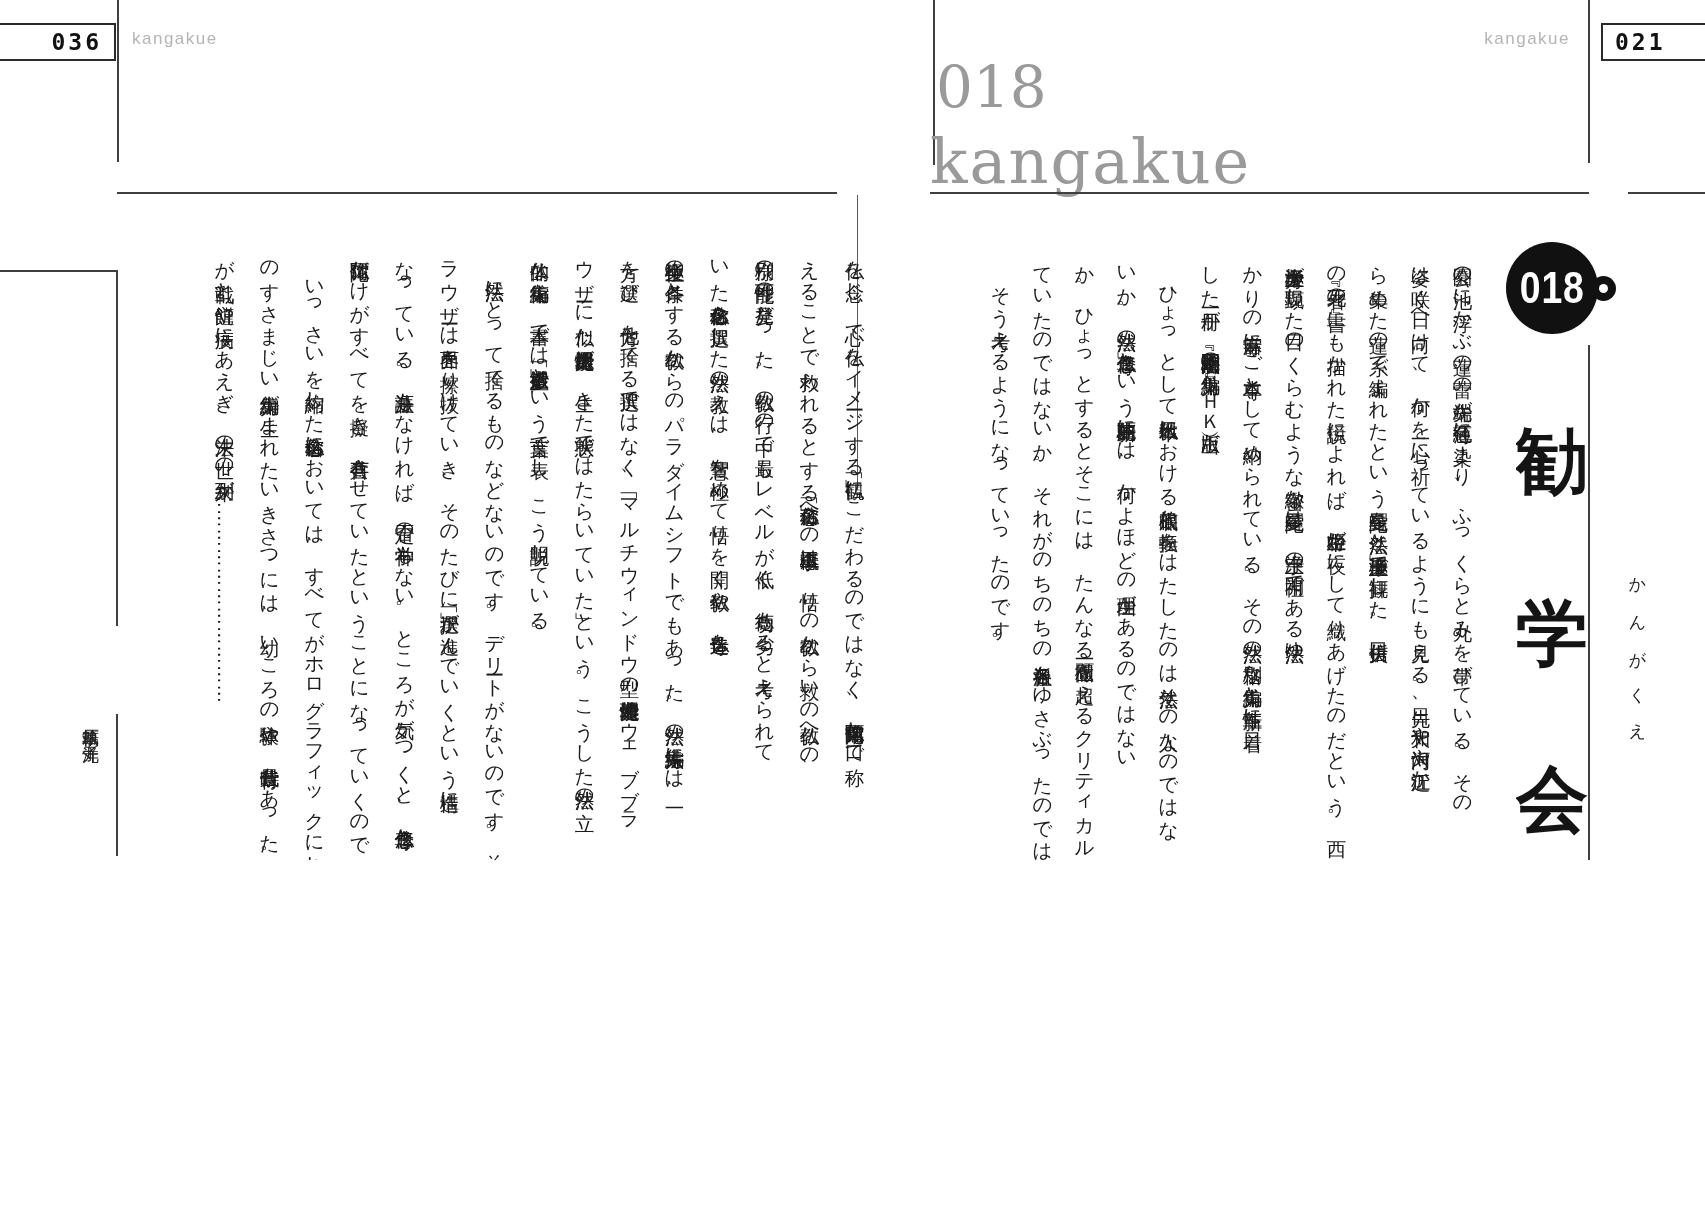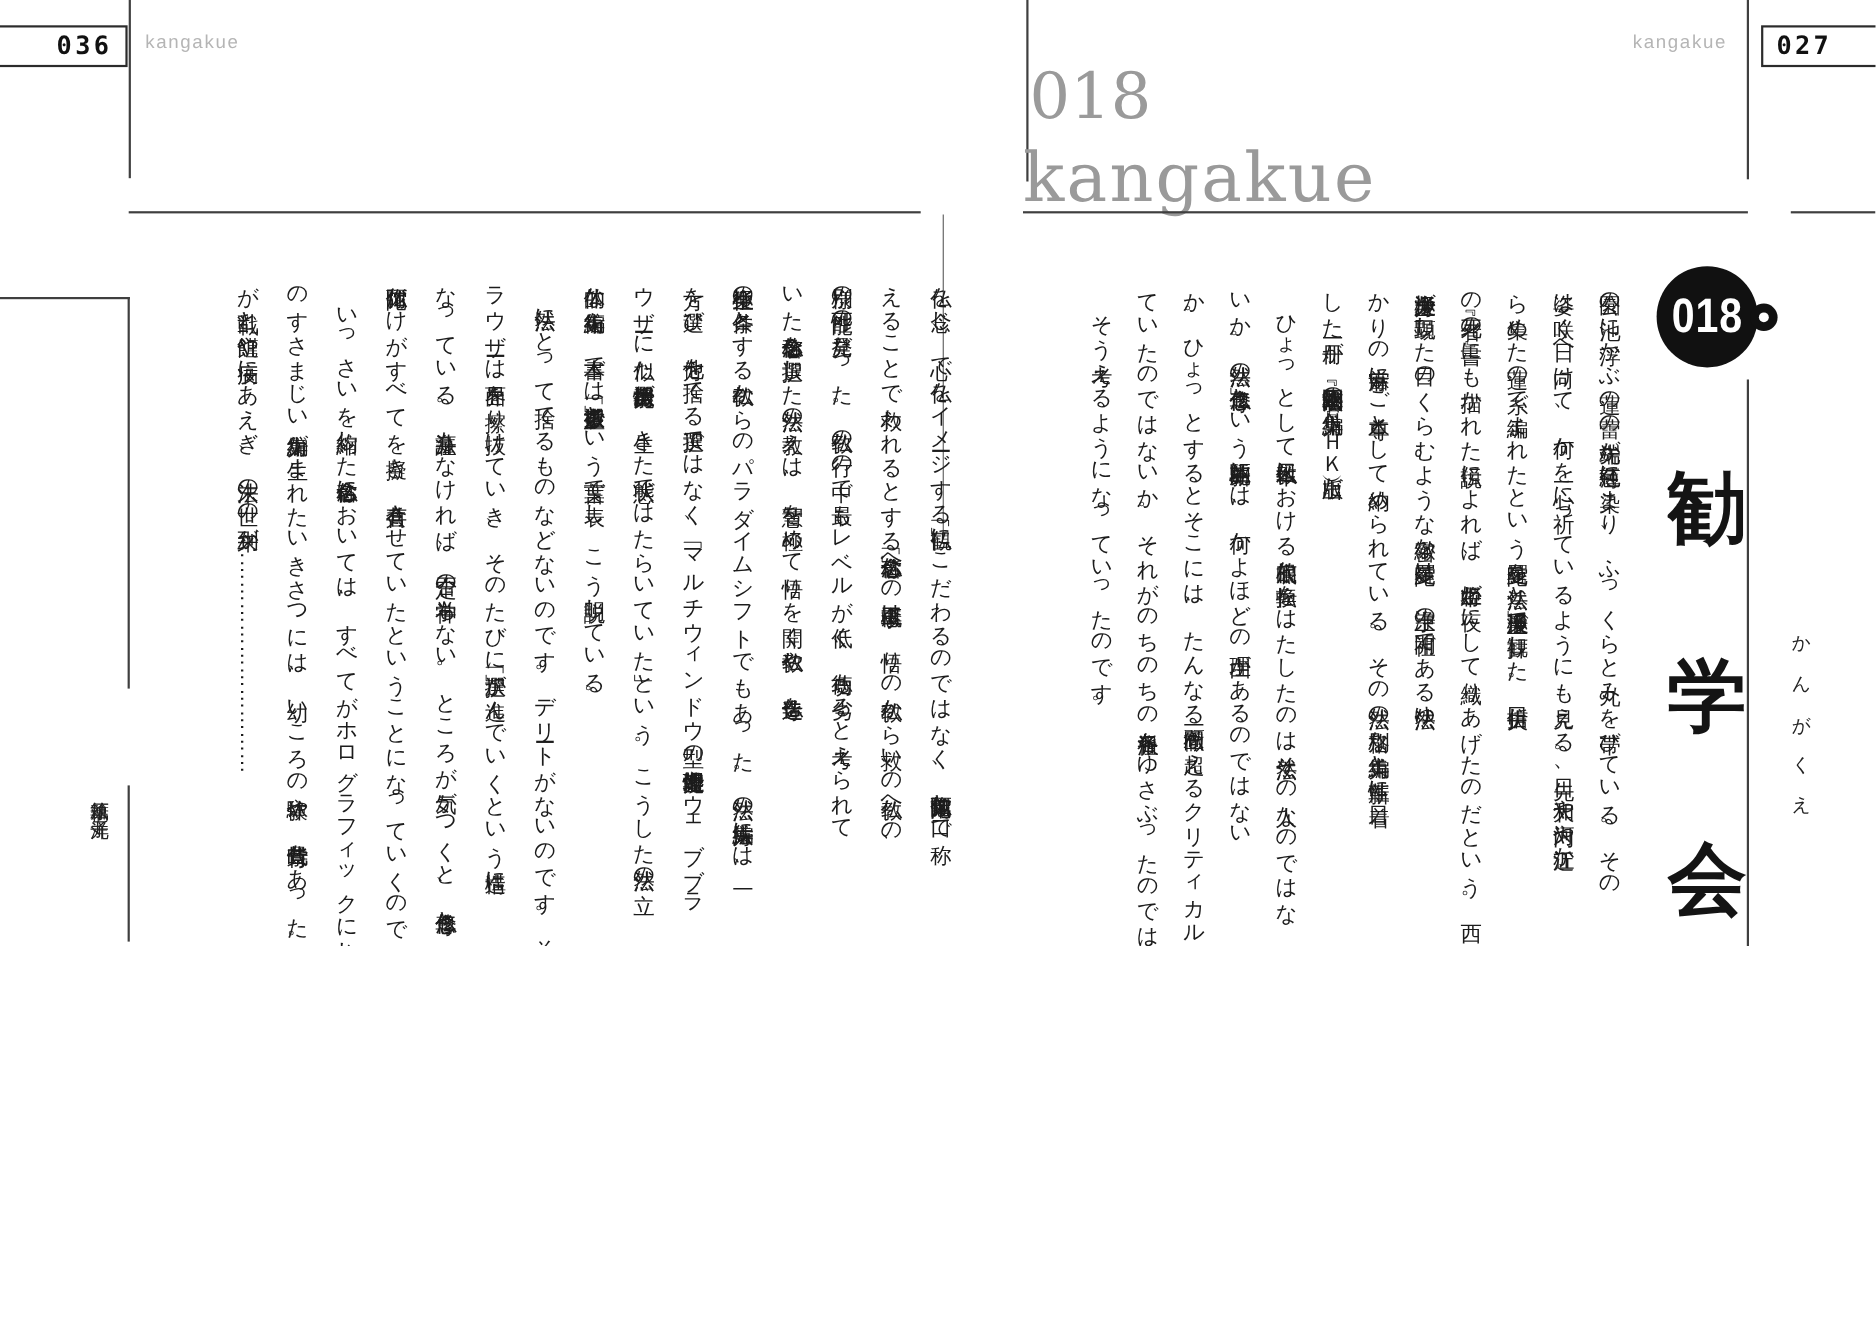--- a/index.html
+++ b/index.html
@@ -64,21 +64,21 @@
   <div class="vline" style="left:933px;top:0;height:165px;"></div>
   <div class="vline" style="left:1588px;top:0;height:163px;"></div>
   <div class="vline-thin" style="left:857px;top:195px;height:295px;"></div>
 
   <div class="pgbox left">
     <span>036</span>
   </div>
   <div class="runhead" style="left:132px;">kangakue</div>
 
   <div class="pgbox right">
-    <span>027</span>
+    <span>021</span>
   </div>
   <div class="runhead" style="left:1480px;width:90px;text-align:right;">kangakue</div>
 
   <div class="art-num">018</div>
   <div class="art-name">kangakue</div>
 
   <div class="hline" style="left:117px;top:192px;width:720px;"></div>
   <div class="hline" style="left:930px;top:192px;width:659px;"></div>
   <div class="hline" style="left:1628px;top:192px;width:77px;"></div>
 

